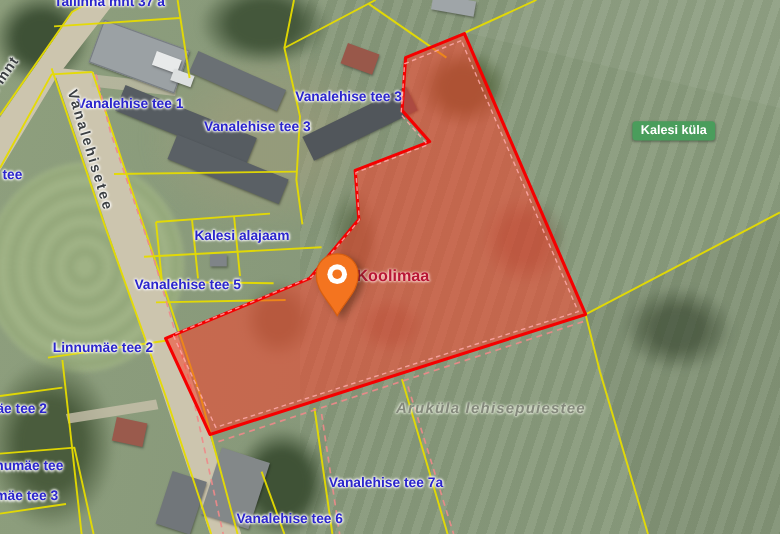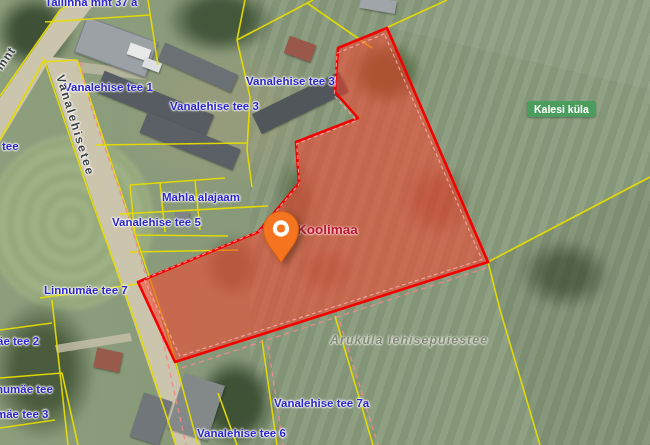--- a/index.html
+++ b/index.html
@@ -41,21 +41,21 @@
   .bJ{left:360px;top:-2px;width:36px;height:13px;background:#9fa5a8;transform:rotate(10deg);}
   .bF{left:175px;top:212px;width:14px;height:10px;background:#7f8488;}
   .bG{left:95px;top:350px;width:26px;height:20px;background:#9a5a4c;transform:rotate(12deg);}
   .bH{left:136px;top:396px;width:30px;height:46px;background:#71767a;transform:rotate(18deg);}
   .bI{left:175px;top:378px;width:42px;height:58px;background:#838889;transform:rotate(18deg);}
   
   .addr{position:absolute;color:#2b25cc;font-size:11.5px;font-weight:bold;white-space:nowrap;z-index:30;
         text-shadow:-1px 0 2px rgba(255,255,255,.9),1px 0 2px rgba(255,255,255,.9),0 -1px 2px rgba(255,255,255,.9),0 1px 2px rgba(255,255,255,.9);}
   .a0{left:45px;top:-4px;}  .a1{left:64px;top:81px;}  .a2{left:246px;top:75px;}
   .a3{left:170px;top:100px;} .a4{left:2px;top:140px;}  .a5{left:162px;top:191px;}
-  .a6{left:112px;top:216px;} .a7{left:44px;top:284px;} .a8{left:-3px;top:335px;}
+  .a6{left:112px;top:232px;} .a7{left:44px;top:284px;} .a8{left:-3px;top:335px;}
   .a9{left:-4px;top:383px;}  .a10{left:-4px;top:408px;} .a11{left:274px;top:397px;text-align:right;}
   .a12{left:197px;top:427px;}
   .roadlab{position:absolute;color:#3c4043;font-size:12px;font-weight:bold;white-space:nowrap;z-index:30;letter-spacing:2px;
         text-shadow:-1px 0 2px rgba(255,255,255,.95),1px 0 2px rgba(255,255,255,.95),0 -1px 2px rgba(255,255,255,.95),0 1px 2px rgba(255,255,255,.95);}
   .r0{left:60px;top:68px;transform:rotate(73deg);transform-origin:0 50%;}
   .r1{left:-34px;top:108px;transform:rotate(-55deg);transform-origin:0 50%;letter-spacing:1px;}
   .nature{position:absolute;left:330px;top:333px;color:#83887b;font-size:12.5px;font-style:italic;font-weight:bold;
         letter-spacing:1px;white-space:nowrap;z-index:30;
         text-shadow:-1px 0 2px rgba(235,240,225,.8),1px 0 2px rgba(235,240,225,.8),0 1px 2px rgba(235,240,225,.8);}
   .parcel-name{position:absolute;left:297px;top:222px;color:#b81635;font-size:13.5px;font-weight:bold;z-index:32;
@@ -148,23 +148,23 @@
     </g>
     <polygon points="387,28 338,48 335,92 358,118 296,142 299,183 258,232 138,282 175,362 488,262" fill="rgba(248,65,44,0.55)" stroke="#f50000" stroke-width="2.6" stroke-linejoin="round"></polygon>
     <polygon points="387,28 338,48 335,92 358,118 296,142 299,183 258,232 138,282 175,362 488,262" fill="none" stroke="rgba(255,170,170,0.85)" stroke-width="1.2" stroke-dasharray="4 3" transform="translate(313,195) scale(0.965) translate(-313,-195)"></polygon>
   </svg>
 
   <span class="addr a0">Tallinna mnt 37 a</span>
   <span class="addr a1">Vanalehise tee 1</span>
   <span class="addr a2">Vanalehise tee 3</span>
   <span class="addr a3">Vanalehise tee 3</span>
   <span class="addr a4">tee</span>
-  <span class="addr a5">Mahla alajaam</span>
+  <span class="addr a5">Kalesi alajaam</span>
   <span class="addr a6">Vanalehise tee 5</span>
-  <span class="addr a7">Linnumäe tee 7</span>
+  <span class="addr a7">Linnumäe tee 2</span>
   <span class="addr a8">äe tee 2</span>
   <span class="addr a9">numäe tee</span>
   <span class="addr a10">mäe tee 3</span>
   <span class="addr a11">Vanalehise tee 7a</span>
   <span class="addr a12">Vanalehise tee 6</span>
 
   <span class="roadlab r0">Vanalehisetee</span>
   <span class="roadlab r1">Tallinna mnt</span>
 
   <span class="nature">Aruküla lehisepuiestee</span>

